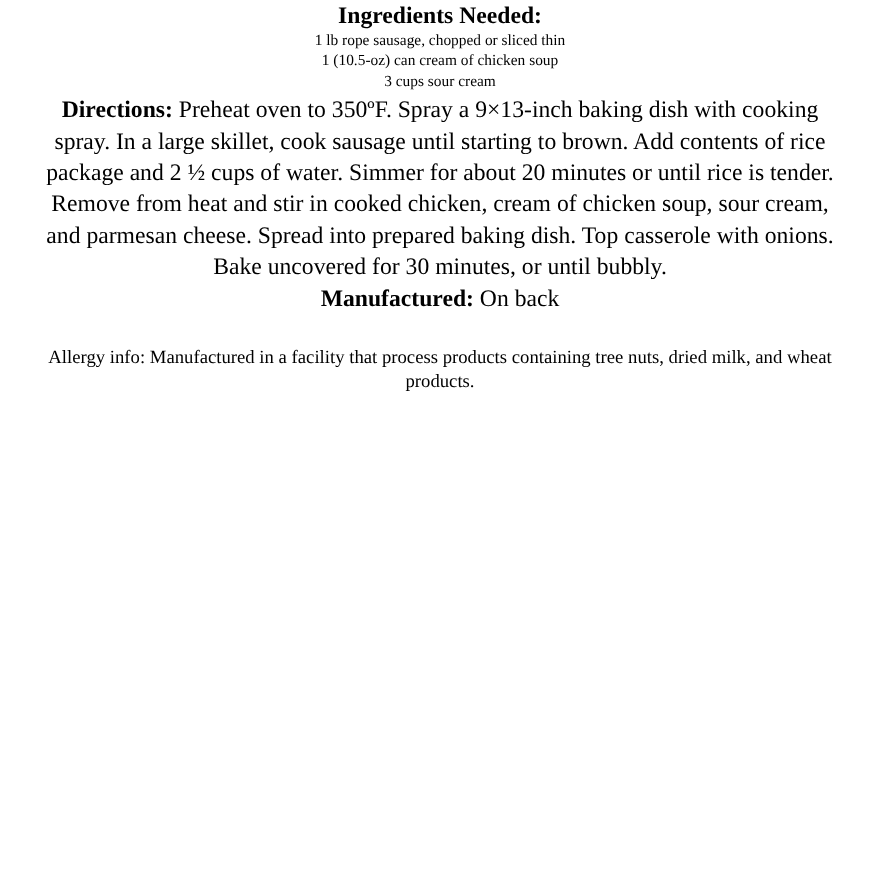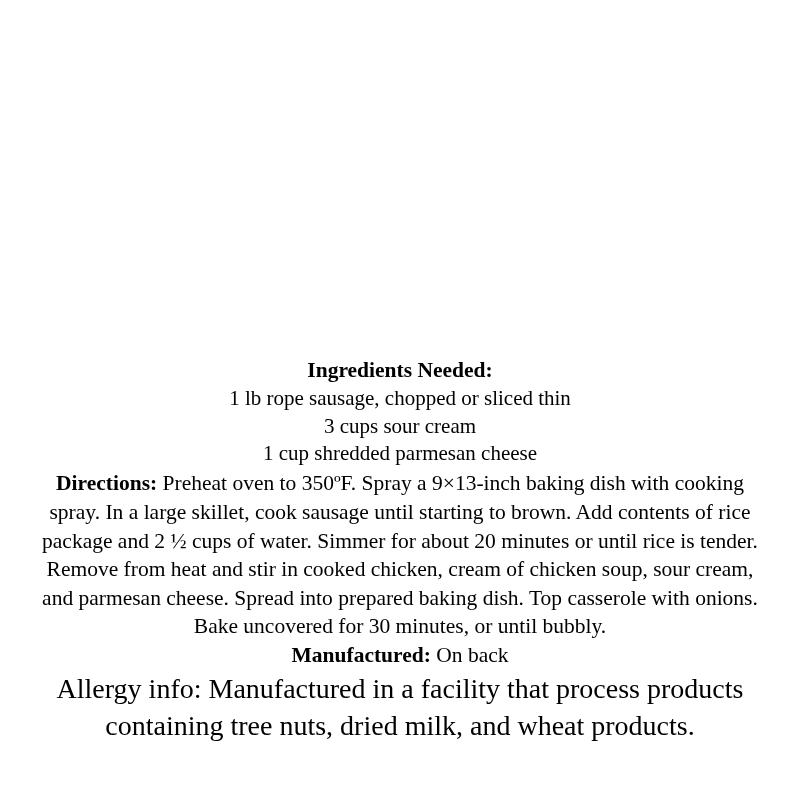--- a/index.html
+++ b/index.html
@@ -16,65 +16,66 @@
   }
   .label {
     position: absolute;
     left: 0;
     top: 0;
     width: 800px;
     height: 744px;
     box-sizing: border-box;
     display: flex;
     flex-direction: column;
-    justify-content: flex-end;
+    justify-content: flex-start;
     align-items: center;
   }
   .content {
     width: 740px;
     text-align: center;
     line-height: 1.33;
     font-size: 21.5px;
   }
   .section-heading {
     font-weight: bold;
     font-size: 21.5px;
     margin: 0;
     padding: 0;
   }
   .ingredient-line {
-    font-size: 21px;
+    font-size: 14px;
     white-space: nowrap;
   }
   .directions-block {
     font-size: 21.5px;
     text-align: center;
     margin-top: 1px;
   }
   .inline-heading {
     font-weight: bold;
   }
   .info-line {
     font-size: 21.5px;
   }
   .allergy-block {
-    font-size: 28px;
+    font-size: 17px;
+    margin-top: 28px;
   }
 </style>
 </head>
 <body>
 
 <div class="label">
   <div class="content">
 
     <div class="section-heading">Ingredients Needed:</div>
 
     <div class="ingredient-line">1 lb rope sausage, chopped or sliced thin</div>
+    <div class="ingredient-line">1 (10.5-oz) can cream of chicken soup</div>
     <div class="ingredient-line">3 cups sour cream</div>
-    <div class="ingredient-line">1 cup shredded parmesan cheese</div>
 
     <div class="directions-block">
       <span class="inline-heading">Directions:</span>
       <span>Preheat oven to 350ºF.  Spray a 9×13-inch baking dish with cooking spray. In a large skillet, cook sausage until starting to brown. Add contents of rice package and 2 ½ cups of water. Simmer for about 20 minutes or until rice is tender. Remove from heat and stir in cooked chicken, cream of chicken soup, sour cream, and parmesan cheese. Spread into prepared baking dish. Top casserole with onions. Bake uncovered for 30 minutes, or until bubbly.</span>
     </div>
 
     <div class="info-line">
       <span class="inline-heading">Manufactured:</span>
       <span>On back</span>
     </div>

